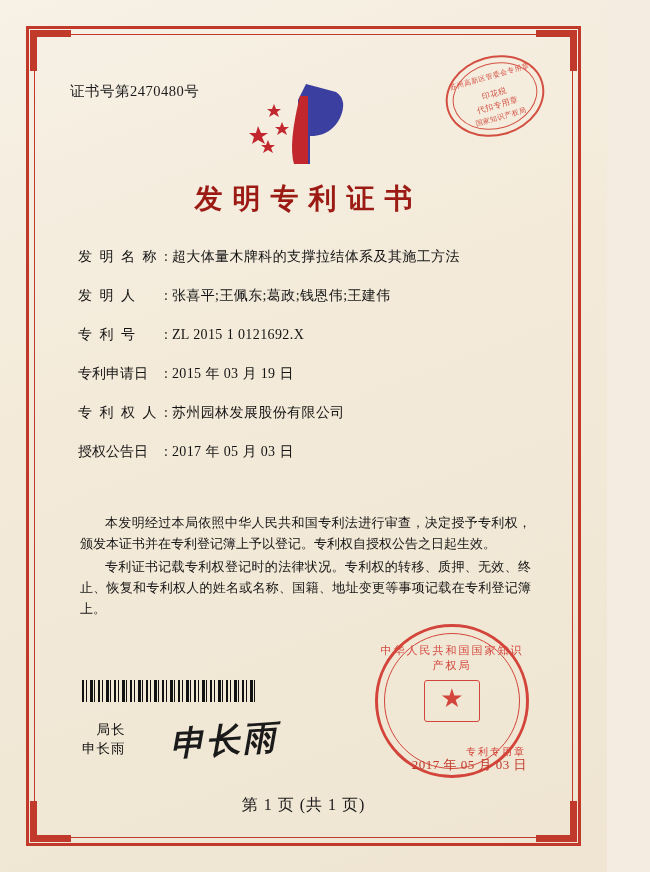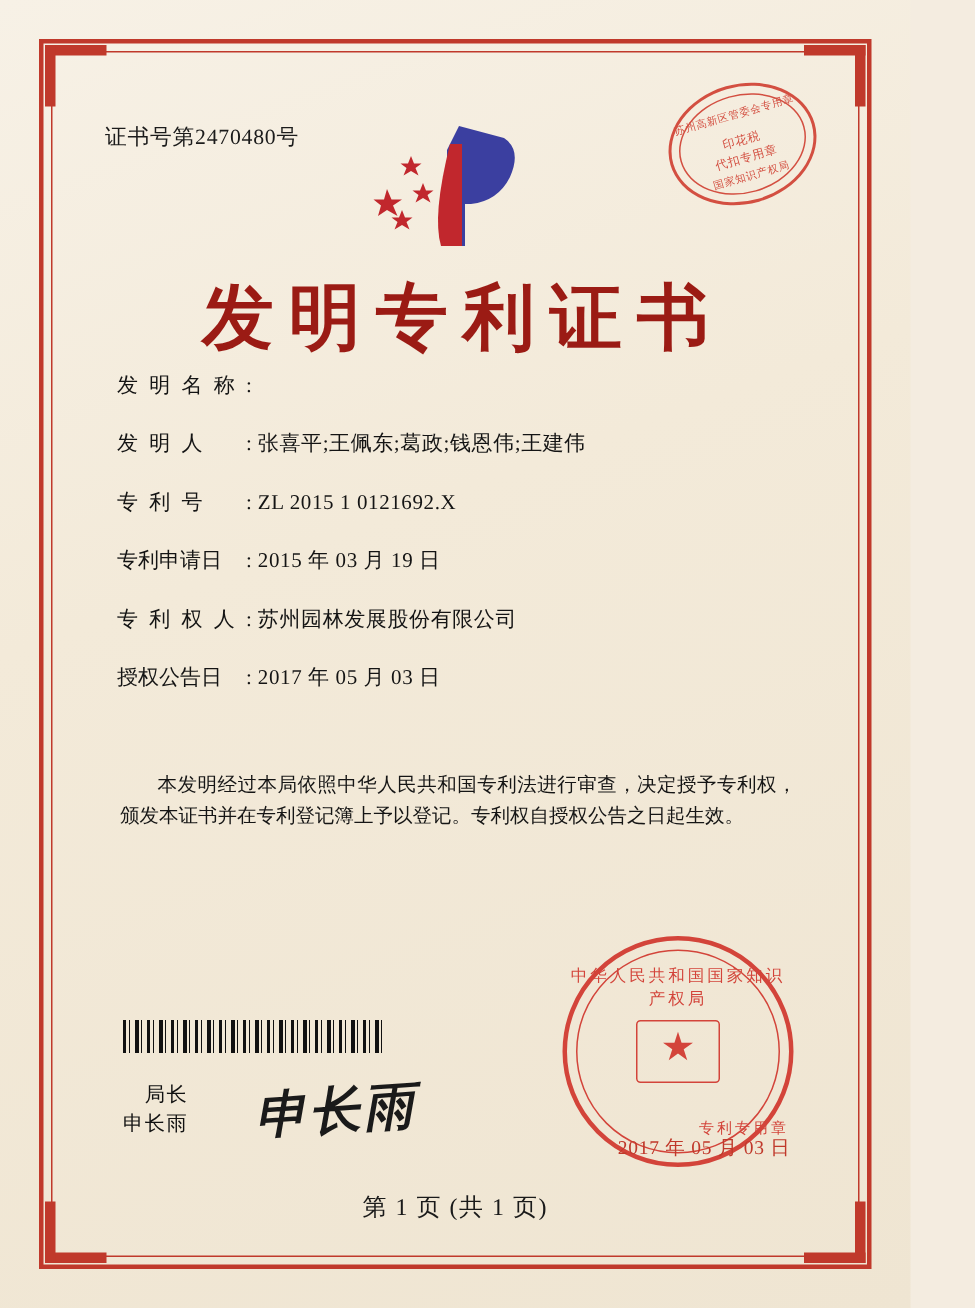--- a/index.html
+++ b/index.html
@@ -107,21 +107,21 @@
     transform: translateX(-50%);
     width: 120px;
     height: 92px;
   }
   .title {
     position: absolute;
     left: 0;
     right: 0;
     top: 128px;
     text-align: center;
-    font-size: 48px;
+    font-size: 28px;
     letter-spacing: 10px;
     font-weight: bold;
     color: #9b1b14;
     font-family: "Liberation Serif", serif;
     text-indent: 10px;
   }
   .fields {
     position: absolute;
     left: 26px;
     right: 20px;
@@ -309,20 +309,21 @@
       </svg>
     </div>
 
     <div class="title">发明专利证书</div>
 
     <div class="fields">
 
       <div class="field-row">
         <span class="field-label">发 明 名 称</span>
         <span class="field-colon">:</span>
+        <span class="field-value">超大体量木牌科的支撑拉结体系及其施工方法</span>
       </div>
 
       <div class="field-row">
         <span class="field-label">发 明 人</span>
         <span class="field-colon">:</span>
         <span class="field-value">张喜平;王佩东;葛政;钱恩伟;王建伟</span>
       </div>
 
       <div class="field-row">
         <span class="field-label">专 利 号</span>
@@ -345,20 +346,21 @@
       <div class="field-row">
         <span class="field-label wide">授权公告日</span>
         <span class="field-colon">:</span>
         <span class="field-value">2017 年 05 月 03 日</span>
       </div>
 
     </div>
 
     <div class="body-text">
       <p>本发明经过本局依照中华人民共和国专利法进行审查，决定授予专利权，颁发本证书并在专利登记簿上予以登记。专利权自授权公告之日起生效。</p>
+      <p>专利证书记载专利权登记时的法律状况。专利权的转移、质押、无效、终止、恢复和专利权人的姓名或名称、国籍、地址变更等事项记载在专利登记簿上。</p>
     </div>
 
     <div class="barcode"></div>
 
     <div class="signature-block">
       <div>局长</div>
       <div>申长雨</div>
     </div>
 
     <div class="handwriting">申长雨</div>

